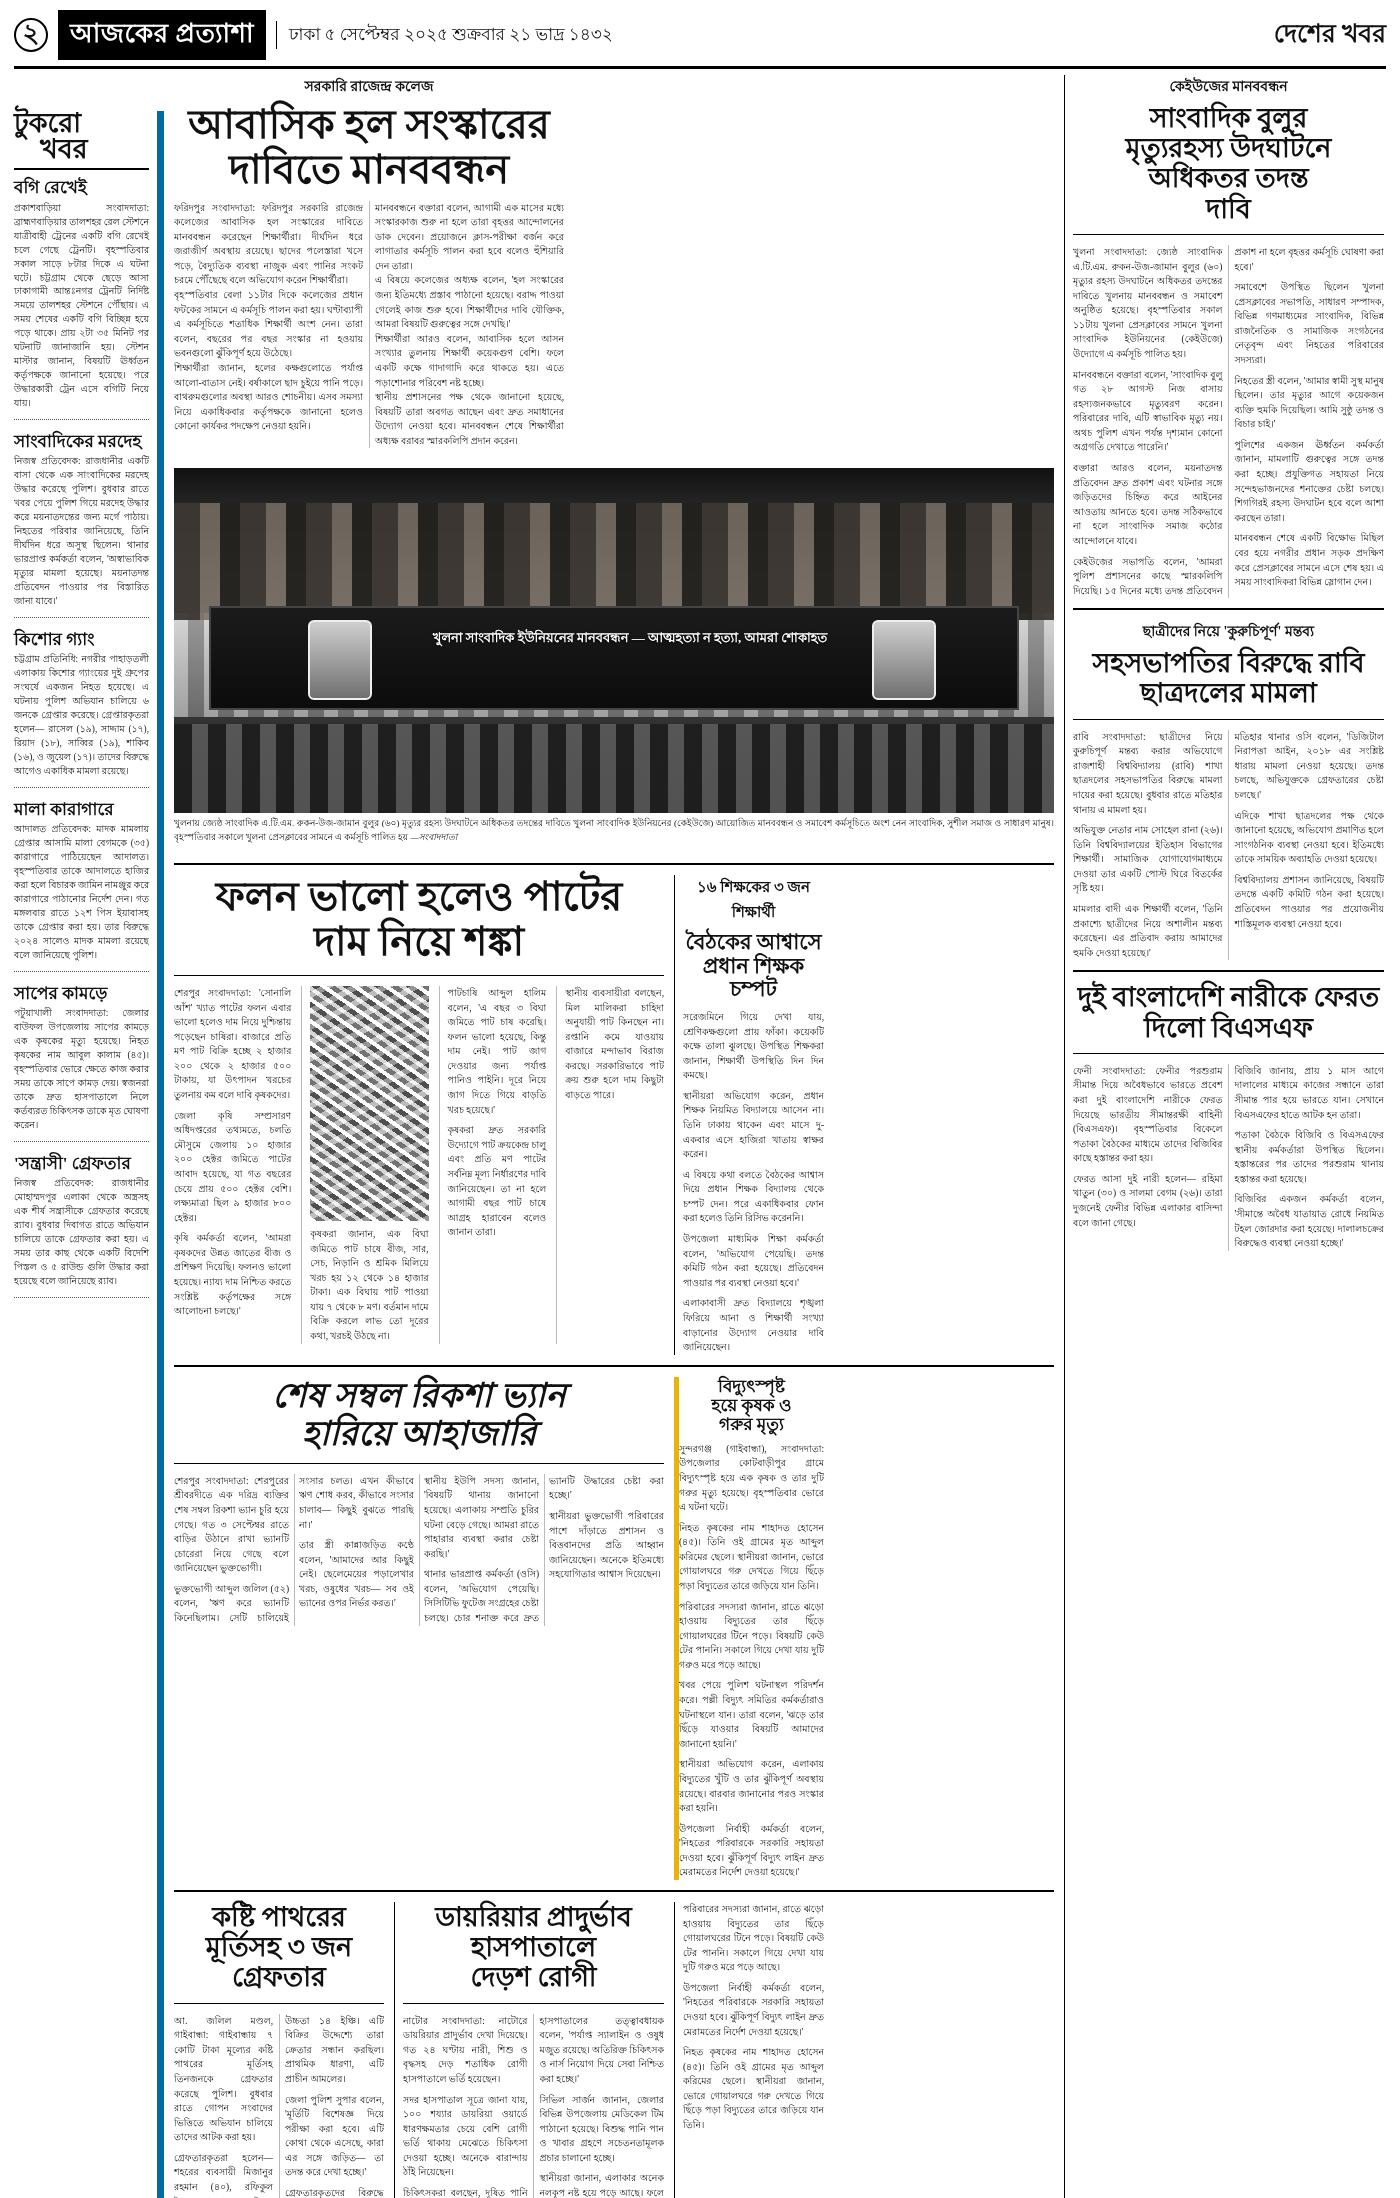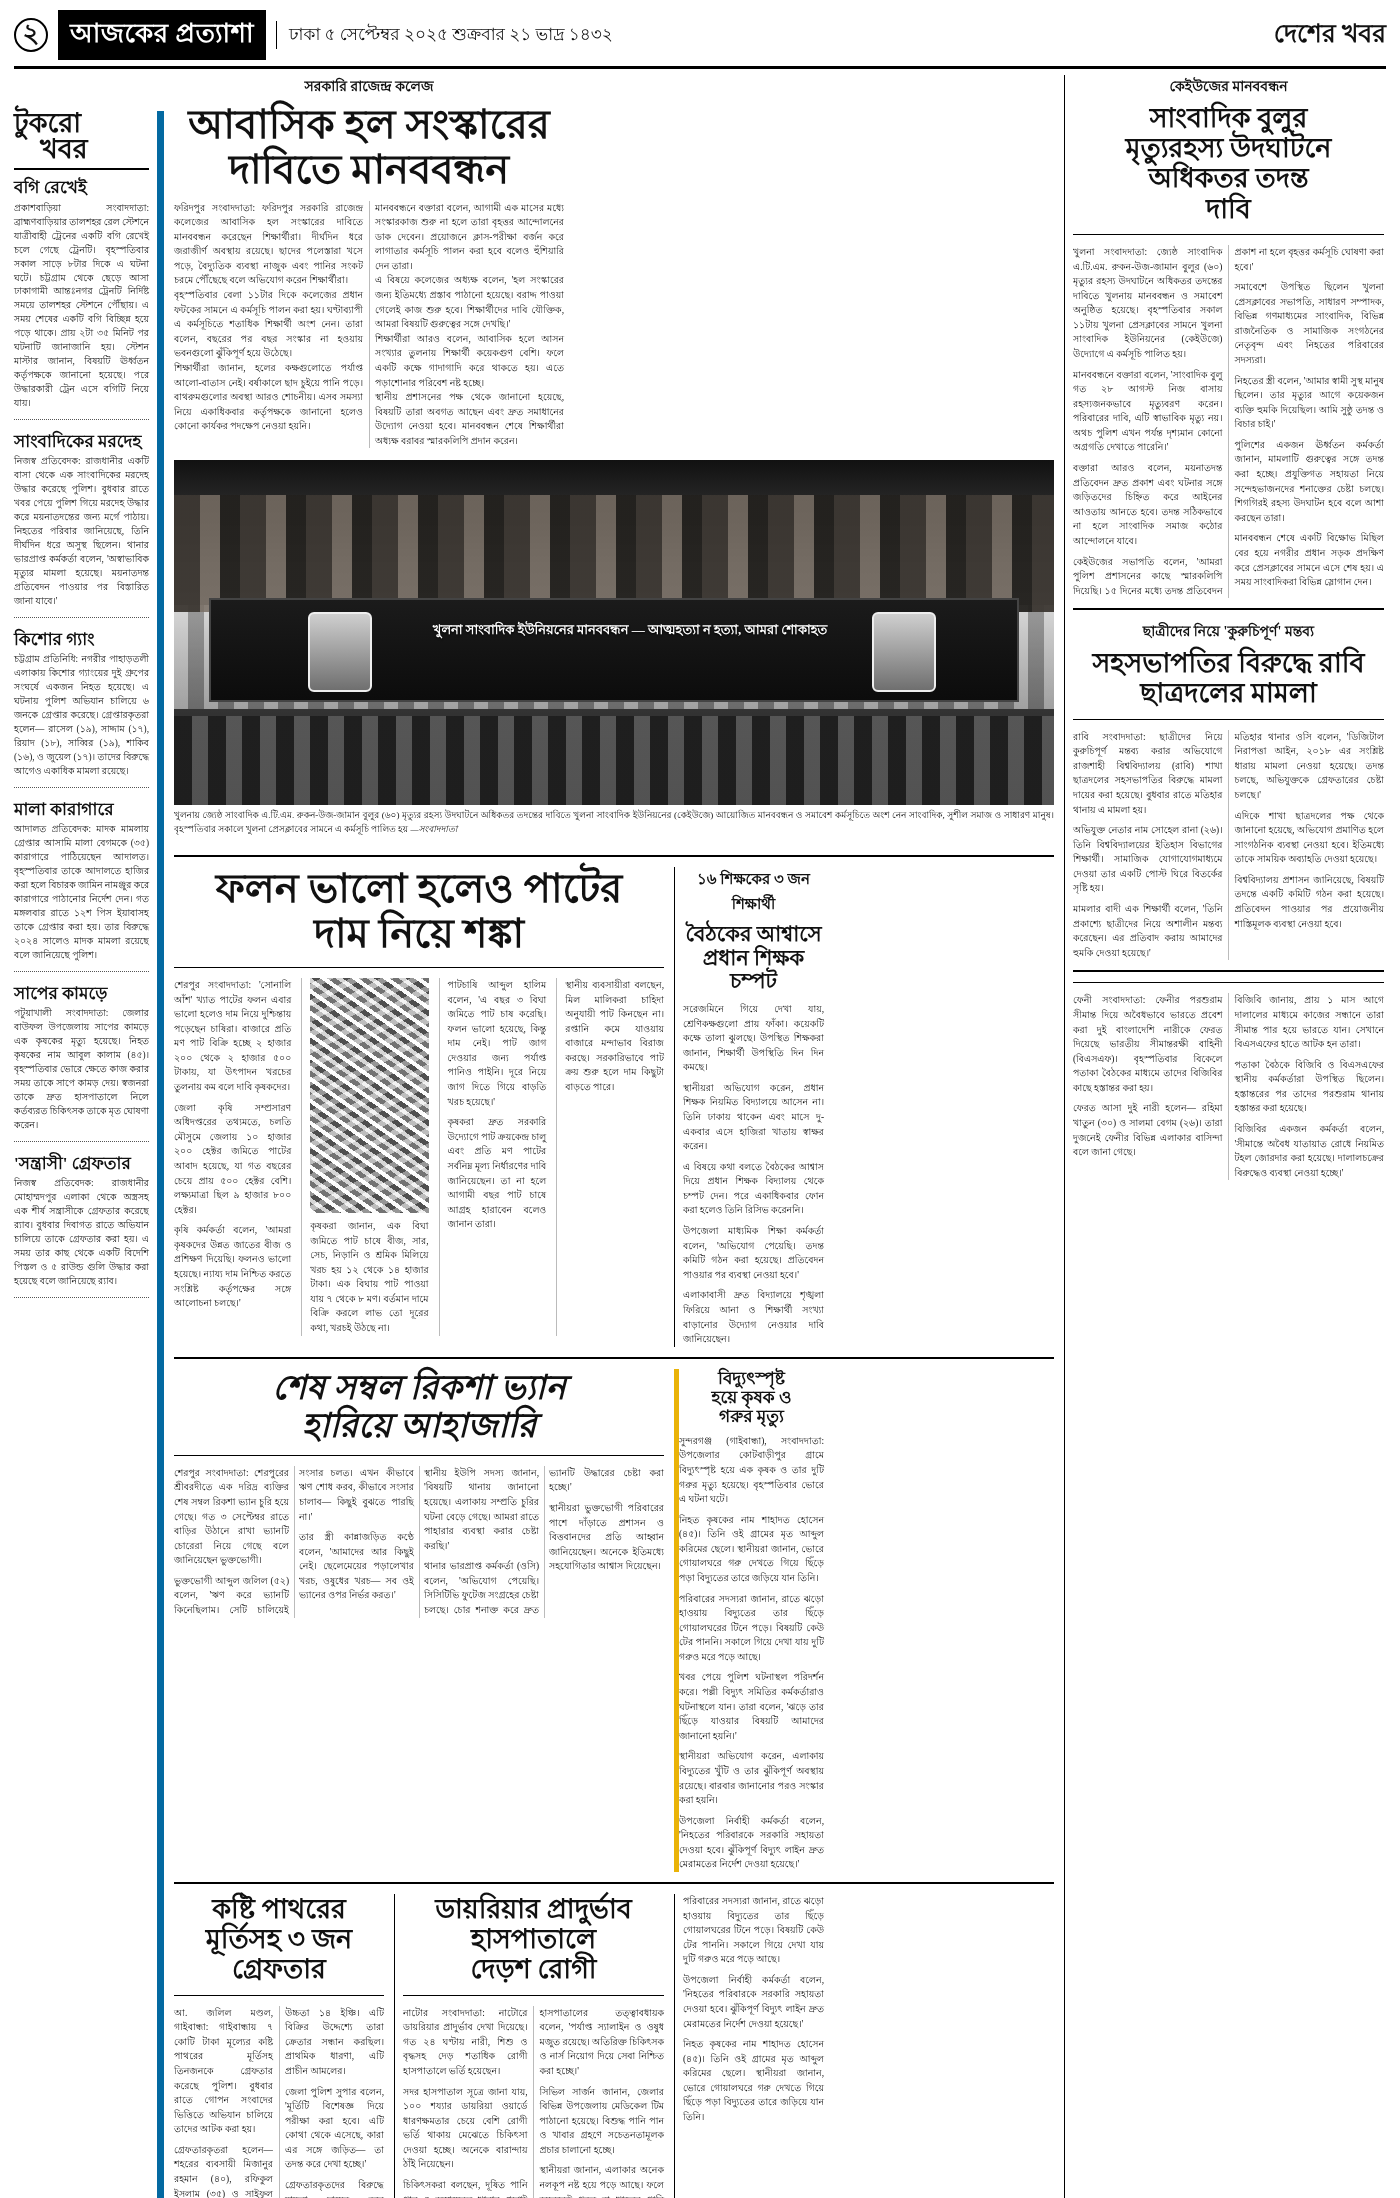--- a/index.html
+++ b/index.html
@@ -191,21 +191,21 @@
             <p class="body-text">ফরিদপুর সংবাদদাতা: ফরিদপুর সরকারি রাজেন্দ্র কলেজের আবাসিক হল সংস্কারের দাবিতে মানববন্ধন করেছেন শিক্ষার্থীরা। দীর্ঘদিন ধরে জরাজীর্ণ অবস্থায় রয়েছে। ছাদের পলেস্তারা খসে পড়ে, বৈদ্যুতিক ব্যবস্থা নাজুক এবং পানির সংকট চরমে পৌঁছেছে বলে অভিযোগ করেন শিক্ষার্থীরা।</p>
             <p class="body-text">বৃহস্পতিবার বেলা ১১টার দিকে কলেজের প্রধান ফটকের সামনে এ কর্মসূচি পালন করা হয়। ঘণ্টাব্যাপী এ কর্মসূচিতে শতাধিক শিক্ষার্থী অংশ নেন। তারা বলেন, বছরের পর বছর সংস্কার না হওয়ায় ভবনগুলো ঝুঁকিপূর্ণ হয়ে উঠেছে।</p>
             <p class="body-text">শিক্ষার্থীরা জানান, হলের কক্ষগুলোতে পর্যাপ্ত আলো-বাতাস নেই। বর্ষাকালে ছাদ চুইয়ে পানি পড়ে। বাথরুমগুলোর অবস্থা আরও শোচনীয়। এসব সমস্যা নিয়ে একাধিকবার কর্তৃপক্ষকে জানানো হলেও কোনো কার্যকর পদক্ষেপ নেওয়া হয়নি।</p>
             <p class="body-text">মানববন্ধনে বক্তারা বলেন, আগামী এক মাসের মধ্যে সংস্কারকাজ শুরু না হলে তারা বৃহত্তর আন্দোলনের ডাক দেবেন। প্রয়োজনে ক্লাস-পরীক্ষা বর্জন করে লাগাতার কর্মসূচি পালন করা হবে বলেও হুঁশিয়ারি দেন তারা।</p>
             <p class="body-text">এ বিষয়ে কলেজের অধ্যক্ষ বলেন, 'হল সংস্কারের জন্য ইতিমধ্যে প্রস্তাব পাঠানো হয়েছে। বরাদ্দ পাওয়া গেলেই কাজ শুরু হবে। শিক্ষার্থীদের দাবি যৌক্তিক, আমরা বিষয়টি গুরুত্বের সঙ্গে দেখছি।'</p>
             <p class="body-text">শিক্ষার্থীরা আরও বলেন, আবাসিক হলে আসন সংখ্যার তুলনায় শিক্ষার্থী কয়েকগুণ বেশি। ফলে একটি কক্ষে গাদাগাদি করে থাকতে হয়। এতে পড়াশোনার পরিবেশ নষ্ট হচ্ছে।</p>
             <p class="body-text">স্থানীয় প্রশাসনের পক্ষ থেকে জানানো হয়েছে, বিষয়টি তারা অবগত আছেন এবং দ্রুত সমাধানের উদ্যোগ নেওয়া হবে। মানববন্ধন শেষে শিক্ষার্থীরা অধ্যক্ষ বরাবর স্মারকলিপি প্রদান করেন।</p>
           </div>
         </div>
 
-        <div style="flex:1;">
+        <div style="flex:1;margin-top:8px;">
           <div class="photo photo-1">
             <div class="crowd"></div>
             <div class="heads"></div>
             <div class="banner-strip">
               <div class="face f1"></div>
               <div class="face f2"></div>
               <div class="btxt">খুলনা সাংবাদিক ইউনিয়নের মানববন্ধন — আত্মহত্যা ন হত্যা, আমরা শোকাহত</div>
             </div>
             <div class="legs"></div>
           </div>
@@ -382,20 +382,24 @@
           <p class="body-text mt6">মামলার বাদী এক শিক্ষার্থী বলেন, 'তিনি প্রকাশ্যে ছাত্রীদের নিয়ে অশালীন মন্তব্য করেছেন। এর প্রতিবাদ করায় আমাদের হুমকি দেওয়া হয়েছে।'</p>
           <p class="body-text mt6">মতিহার থানার ওসি বলেন, 'ডিজিটাল নিরাপত্তা আইন, ২০১৮ এর সংশ্লিষ্ট ধারায় মামলা নেওয়া হয়েছে। তদন্ত চলছে, অভিযুক্তকে গ্রেফতারের চেষ্টা চলছে।'</p>
           <p class="body-text mt6">এদিকে শাখা ছাত্রদলের পক্ষ থেকে জানানো হয়েছে, অভিযোগ প্রমাণিত হলে সাংগঠনিক ব্যবস্থা নেওয়া হবে। ইতিমধ্যে তাকে সাময়িক অব্যাহতি দেওয়া হয়েছে।</p>
           <p class="body-text mt6">বিশ্ববিদ্যালয় প্রশাসন জানিয়েছে, বিষয়টি তদন্তে একটি কমিটি গঠন করা হয়েছে। প্রতিবেদন পাওয়ার পর প্রয়োজনীয় শাস্তিমূলক ব্যবস্থা নেওয়া হবে।</p>
         </div>
       </div>
 
       <div class="rule-thick"></div>
 
       <div>
+        <h2 class="headline h-md">
+          <span>দুই বাংলাদেশি নারীকে ফেরত</span><br>
+          <span>দিলো বিএসএফ</span>
+        </h2>
         <div class="rule"></div>
         <div class="cols2">
           <p class="body-text">ফেনী সংবাদদাতা: ফেনীর পরশুরাম সীমান্ত দিয়ে অবৈধভাবে ভারতে প্রবেশ করা দুই বাংলাদেশি নারীকে ফেরত দিয়েছে ভারতীয় সীমান্তরক্ষী বাহিনী (বিএসএফ)। বৃহস্পতিবার বিকেলে পতাকা বৈঠকের মাধ্যমে তাদের বিজিবির কাছে হস্তান্তর করা হয়।</p>
           <p class="body-text mt6">ফেরত আসা দুই নারী হলেন— রহিমা খাতুন (৩০) ও সালমা বেগম (২৬)। তারা দুজনেই ফেনীর বিভিন্ন এলাকার বাসিন্দা বলে জানা গেছে।</p>
           <p class="body-text mt6">বিজিবি জানায়, প্রায় ১ মাস আগে দালালের মাধ্যমে কাজের সন্ধানে তারা সীমান্ত পার হয়ে ভারতে যান। সেখানে বিএসএফের হাতে আটক হন তারা।</p>
           <p class="body-text mt6">পতাকা বৈঠকে বিজিবি ও বিএসএফের স্থানীয় কর্মকর্তারা উপস্থিত ছিলেন। হস্তান্তরের পর তাদের পরশুরাম থানায় হস্তান্তর করা হয়েছে।</p>
           <p class="body-text mt6">বিজিবির একজন কর্মকর্তা বলেন, 'সীমান্তে অবৈধ যাতায়াত রোধে নিয়মিত টহল জোরদার করা হয়েছে। দালালচক্রের বিরুদ্ধেও ব্যবস্থা নেওয়া হচ্ছে।'</p>
         </div>
       </div>
 

